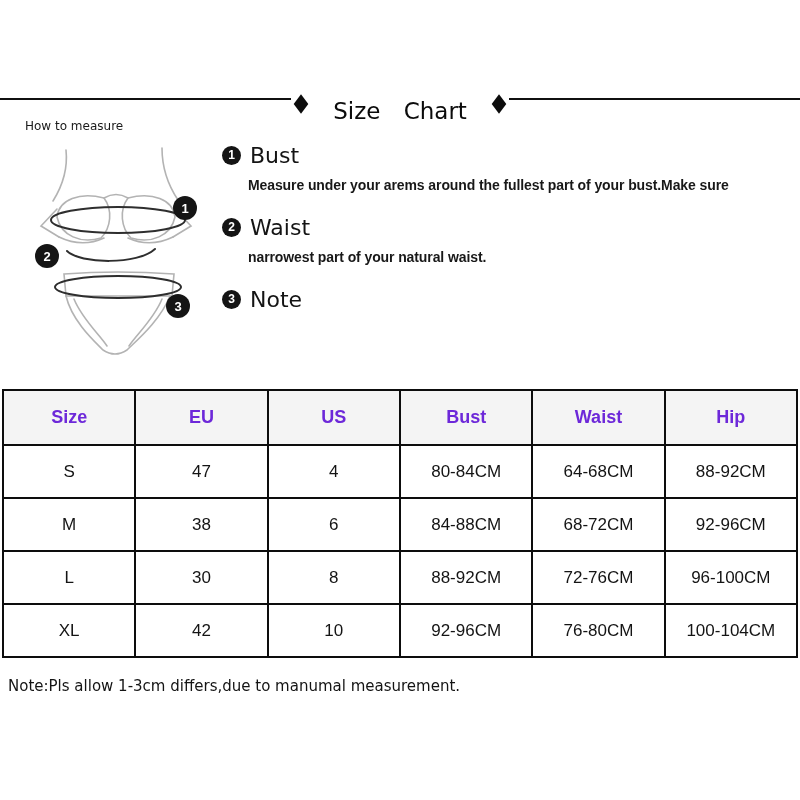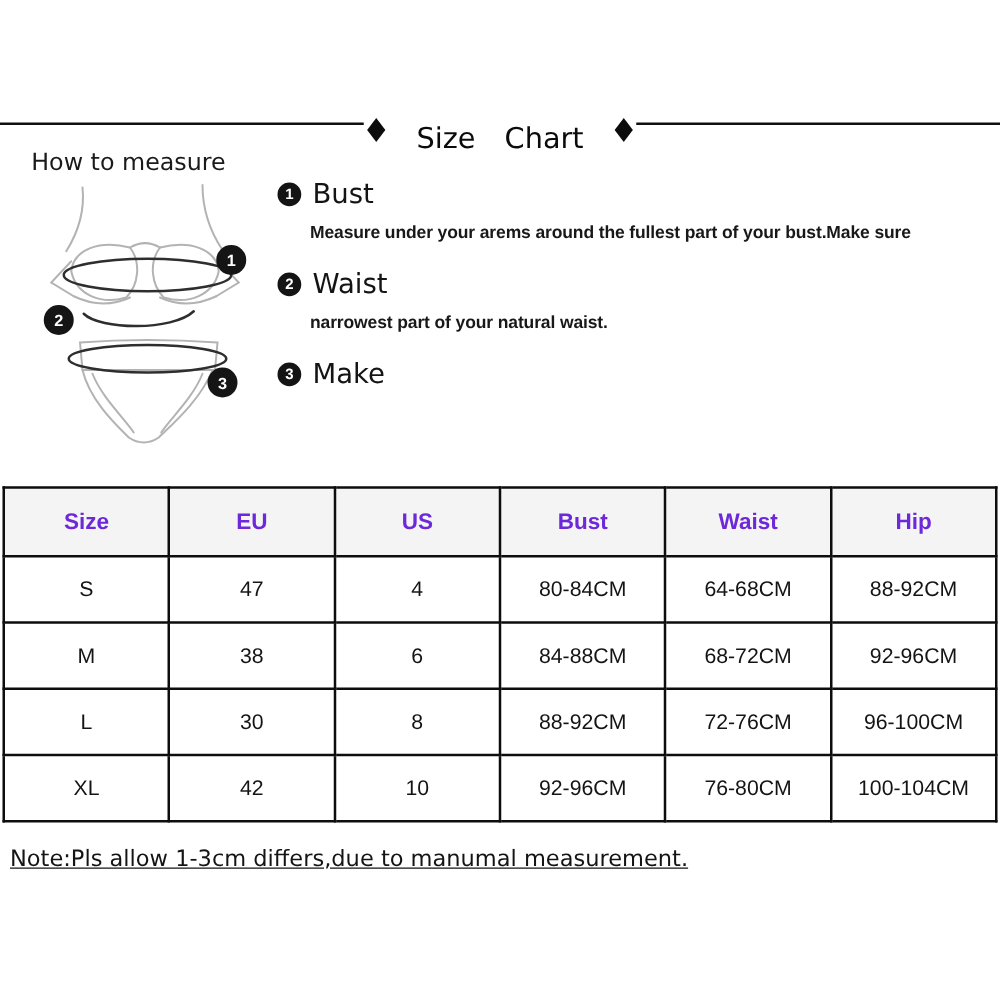--- a/index.html
+++ b/index.html
@@ -20,21 +20,21 @@
   .page-title {
     font-family: "DejaVu Sans", sans-serif;
     font-size: 23px; font-weight: 500; color: #0b0b0b;
     padding: 0 22px; word-spacing: 16px; white-space: nowrap;
   }
 
   
   .how-heading {
     position: absolute; left: 25px; top: 119px;
     font-family: "DejaVu Sans", sans-serif;
-    font-size: 19px; font-weight: 500; color: #1a1a1a;
+    font-size: 12px; font-weight: 500; color: #1a1a1a;
   }
   .sketch { position: absolute; left: 12px; top: 147px; }
 
   
   .instructions { position: absolute; left: 222px; top: 143px; width: 572px; }
   .step { margin-bottom: 17px; }
   .step-head { display: flex; align-items: center; }
   .badge {
     width: 19px; height: 19px; border-radius: 50%;
     background: #141414; color: #fff; flex: none;
@@ -67,21 +67,21 @@
   }
   table.size-table td {
     height: 53px; background: #ffffff;
     font-size: 17px; font-weight: 400; color: #141414;
   }
 
   
   .note {
     position: absolute; left: 8px; top: 677px;
     font-family: "DejaVu Sans", sans-serif;
-    font-size: 18px; font-weight: 400; color: #141414; text-decoration: underline;
+    font-size: 15px; font-weight: 400; color: #141414;
   }
 
   
   .lt { fill: none; stroke: #b3b3b3; stroke-width: 1.6; stroke-linecap: round; }
   .dk { fill: none; stroke: #2e2e2e; stroke-width: 2; stroke-linecap: round; }
   .bdg { fill: #151515; }
   .bdg-t { fill: #ffffff; font: 700 13px "Liberation Sans", sans-serif; text-anchor: middle; }
 </style>
 </head>
 <body>
@@ -149,21 +149,21 @@
       <span class="step-title">Waist</span>
     </div>
     <div class="step-body">
       <div class="step-line">narrowest part of your natural waist.</div>
     </div>
   </div>
 
   <div class="step step-hips">
     <div class="step-head">
       <span class="badge">3</span>
-      <span class="step-title">Make</span>
+      <span class="step-title">Note</span>
     </div>
   </div>
 
 </div>
 
 <table class="size-table">
   <thead>
     <tr>
       <th>Size</th>
       <th>EU</th>

